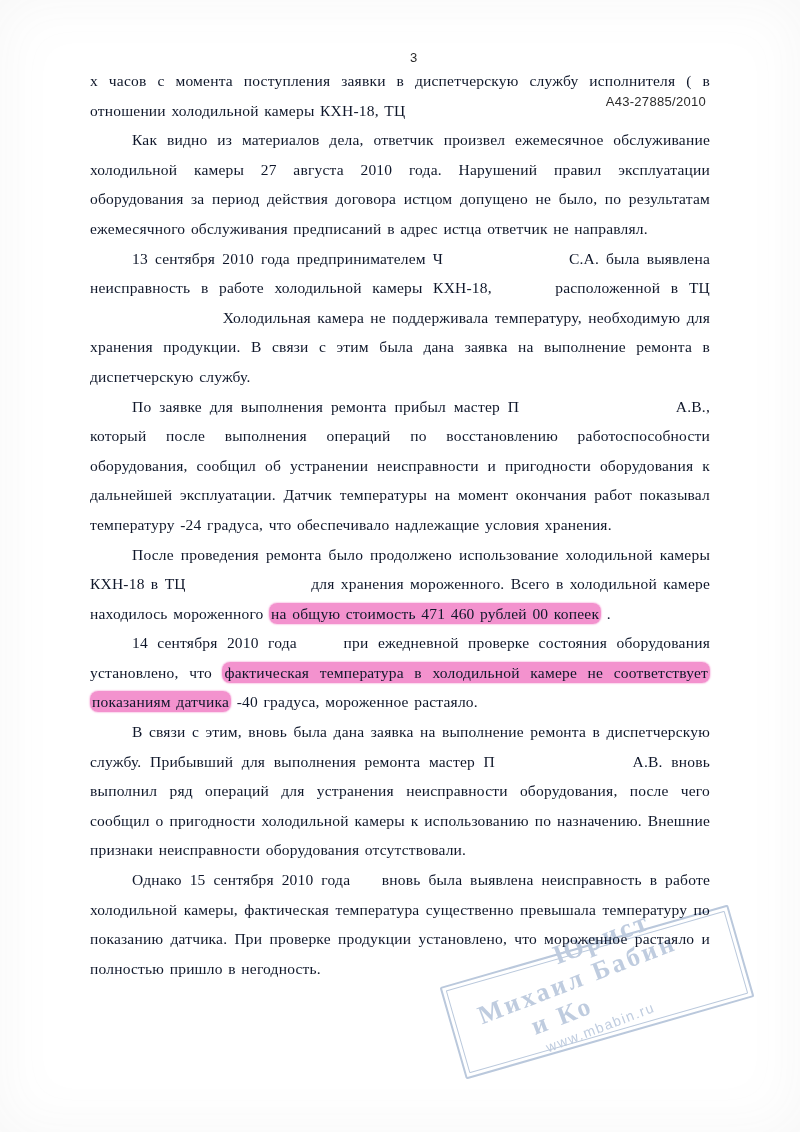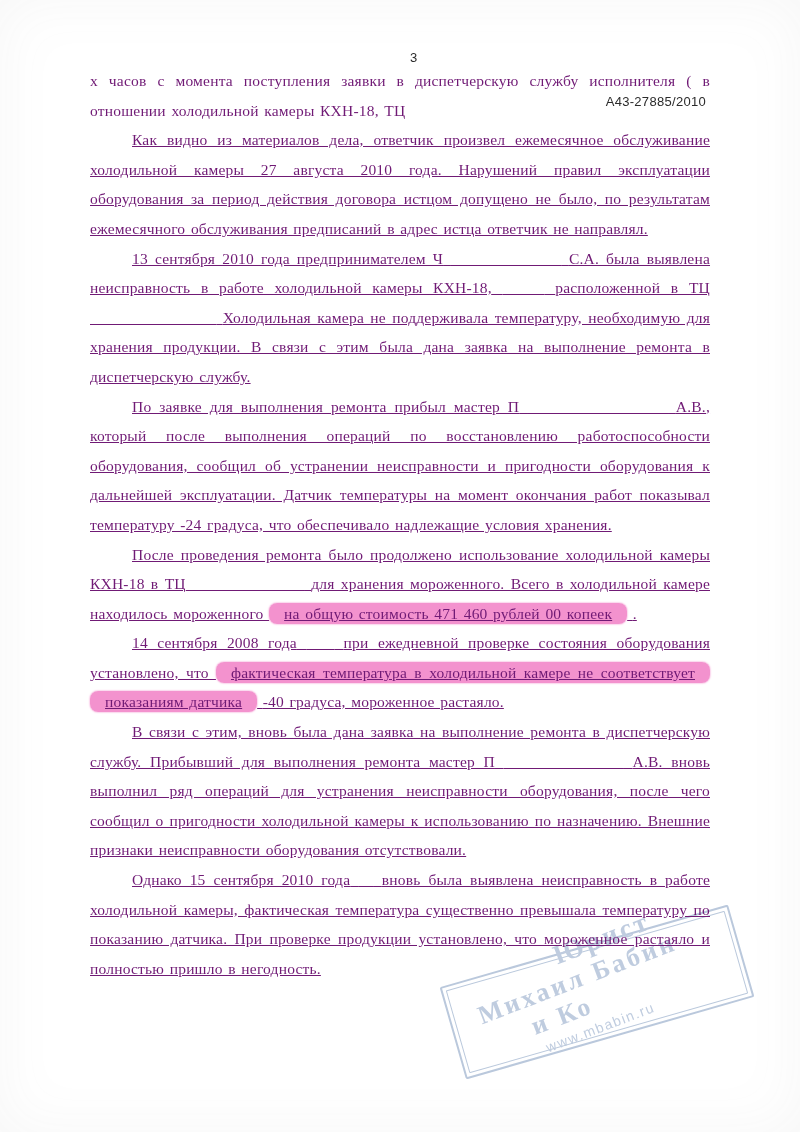--- a/index.html
+++ b/index.html
@@ -13,29 +13,29 @@
   }
   .header{
     position:absolute;top:50px;left:90px;right:90px;height:20px;
     font-family:"Liberation Sans", sans-serif;
     font-size:13px;color:#2b2b2b;z-index:2;
   }
   .page-number{position:absolute;left:50%;transform:translateX(10px);}
   .case-number{position:absolute;right:4px;letter-spacing:0.3px;margin-top:44px;}
   .body-text{
     position:absolute;top:66px;left:90px;width:620px;z-index:1;
-    font-size:15.5px;line-height:29.6px;color:#701a75;
+    font-size:15.5px;line-height:29.6px;color:#0f172a;
     text-align:justify;letter-spacing:0.2px;word-spacing:1.5px;
   }
   .para{margin:0;}
-  .para.indent{text-indent:42px;text-decoration:underline;}
+  .para.indent{text-indent:42px;}
   .hl{
     background:var(--hl,#f392ce);
     border-radius:8px;
-    padding:2px 15px;
+    padding:2px 2px;
     box-shadow:0 0 2px var(--hl-edge,#ee76c2);
     box-decoration-break:clone;
     -webkit-box-decoration-break:clone;
   }
   
   .stamp{
     position:absolute;left:447px;top:944px;width:296px;height:92px;
     transform:rotate(-16deg);
     border:2px solid var(--stamp,#aebfd6);
     border-radius:2px;
@@ -73,21 +73,21 @@
     <span class="page-number">3</span>
     <span class="case-number">А43-27885/2010</span>
   </div>
 
   <div class="body-text">
       <p class="para"><span>х часов с момента поступления заявки в диспетчерскую службу исполнителя ( в отношении холодильной камеры КХН-18, ТЦ</span> </p>
       <p class="para indent"><span>Как видно из материалов дела, ответчик произвел ежемесячное обслуживание холодильной камеры 27 августа 2010 года. Нарушений правил эксплуатации оборудования за период действия договора истцом допущено не было, по результатам ежемесячного обслуживания предписаний в адрес истца ответчик не направлял.</span> </p>
       <p class="para indent"><span>13 сентября 2010 года предпринимателем Ч</span> <span>&nbsp;&nbsp;&nbsp;&nbsp;&nbsp;&nbsp;&nbsp;&nbsp;&nbsp;&nbsp;&nbsp;&nbsp;&nbsp;&nbsp;&nbsp;&nbsp;</span> <span>С.А. была выявлена неисправность в работе холодильной камеры КХН-18,</span> <span>&nbsp;&nbsp;&nbsp;&nbsp;</span> <span>расположенной в ТЦ</span> <span>&nbsp;&nbsp;&nbsp;&nbsp;&nbsp;&nbsp;&nbsp;&nbsp;&nbsp;&nbsp;&nbsp;&nbsp;&nbsp;&nbsp;&nbsp;&nbsp;&nbsp;&nbsp;&nbsp;&nbsp;</span> <span>Холодильная камера не поддерживала температуру, необходимую для хранения продукции. В связи с этим была дана заявка на выполнение ремонта в диспетчерскую службу.</span> </p>
       <p class="para indent"><span>По заявке для выполнения ремонта прибыл мастер П</span> <span>&nbsp;&nbsp;&nbsp;&nbsp;&nbsp;&nbsp;&nbsp;&nbsp;&nbsp;&nbsp;&nbsp;&nbsp;&nbsp;&nbsp;&nbsp;&nbsp;&nbsp;&nbsp;</span> <span>А.В., который после выполнения операций по восстановлению работоспособности оборудования, сообщил об устранении неисправности и пригодности оборудования к дальнейшей эксплуатации. Датчик температуры на момент окончания работ показывал температуру -24 градуса, что обеспечивало надлежащие условия хранения.</span> </p>
       <p class="para indent"><span>После проведения ремонта было продолжено использование холодильной камеры КХН-18 в ТЦ</span> <span>&nbsp;&nbsp;&nbsp;&nbsp;&nbsp;&nbsp;&nbsp;&nbsp;&nbsp;&nbsp;&nbsp;&nbsp;&nbsp;&nbsp;&nbsp;&nbsp;&nbsp;&nbsp;</span> <span>для хранения мороженного. Всего в холодильной камере находилось мороженного </span> <span class="hl">на общую стоимость 471 460 рублей 00 копеек</span> <span>.</span> </p>
-      <p class="para indent"><span>14 сентября 2008 года</span> <span>&nbsp;&nbsp;&nbsp;</span> <span>при ежедневной проверке состояния оборудования установлено, что </span> <span class="hl">фактическая температура в холодильной камере не соответствует показаниям датчика</span> <span> -40 градуса, мороженное растаяло.</span> </p>
+      <p class="para indent"><span>14 сентября 2010 года</span> <span>&nbsp;&nbsp;&nbsp;</span> <span>при ежедневной проверке состояния оборудования установлено, что </span> <span class="hl">фактическая температура в холодильной камере не соответствует показаниям датчика</span> <span> -40 градуса, мороженное растаяло.</span> </p>
       <p class="para indent"><span>В связи с этим, вновь была дана заявка на выполнение ремонта в диспетчерскую службу. Прибывший для выполнения ремонта мастер П</span> <span>&nbsp;&nbsp;&nbsp;&nbsp;&nbsp;&nbsp;&nbsp;&nbsp;&nbsp;&nbsp;&nbsp;&nbsp;&nbsp;&nbsp;</span> <span>А.В. вновь выполнил ряд операций для устранения неисправности оборудования, после чего сообщил о пригодности холодильной камеры к использованию по назначению. Внешние признаки неисправности оборудования отсутствовали.</span> </p>
       <p class="para indent"><span>Однако 15 сентября 2010 года</span> <span>&nbsp;&nbsp;</span> <span>вновь была выявлена неисправность в работе холодильной камеры, фактическая  температура  существенно превышала температуру по показанию датчика. При проверке продукции установлено, что мороженное растаяло и полностью пришло в негодность.</span> </p>
     </div>
 
   <div class="stamp">
     <div class="stamp-inner-frame"></div>
     <div class="stamp-text">
       <div class="stamp-line1">Юрист</div>
       <div class="stamp-line2">Михаил Бабин</div>
       <div class="stamp-line3">и Ко</div>

